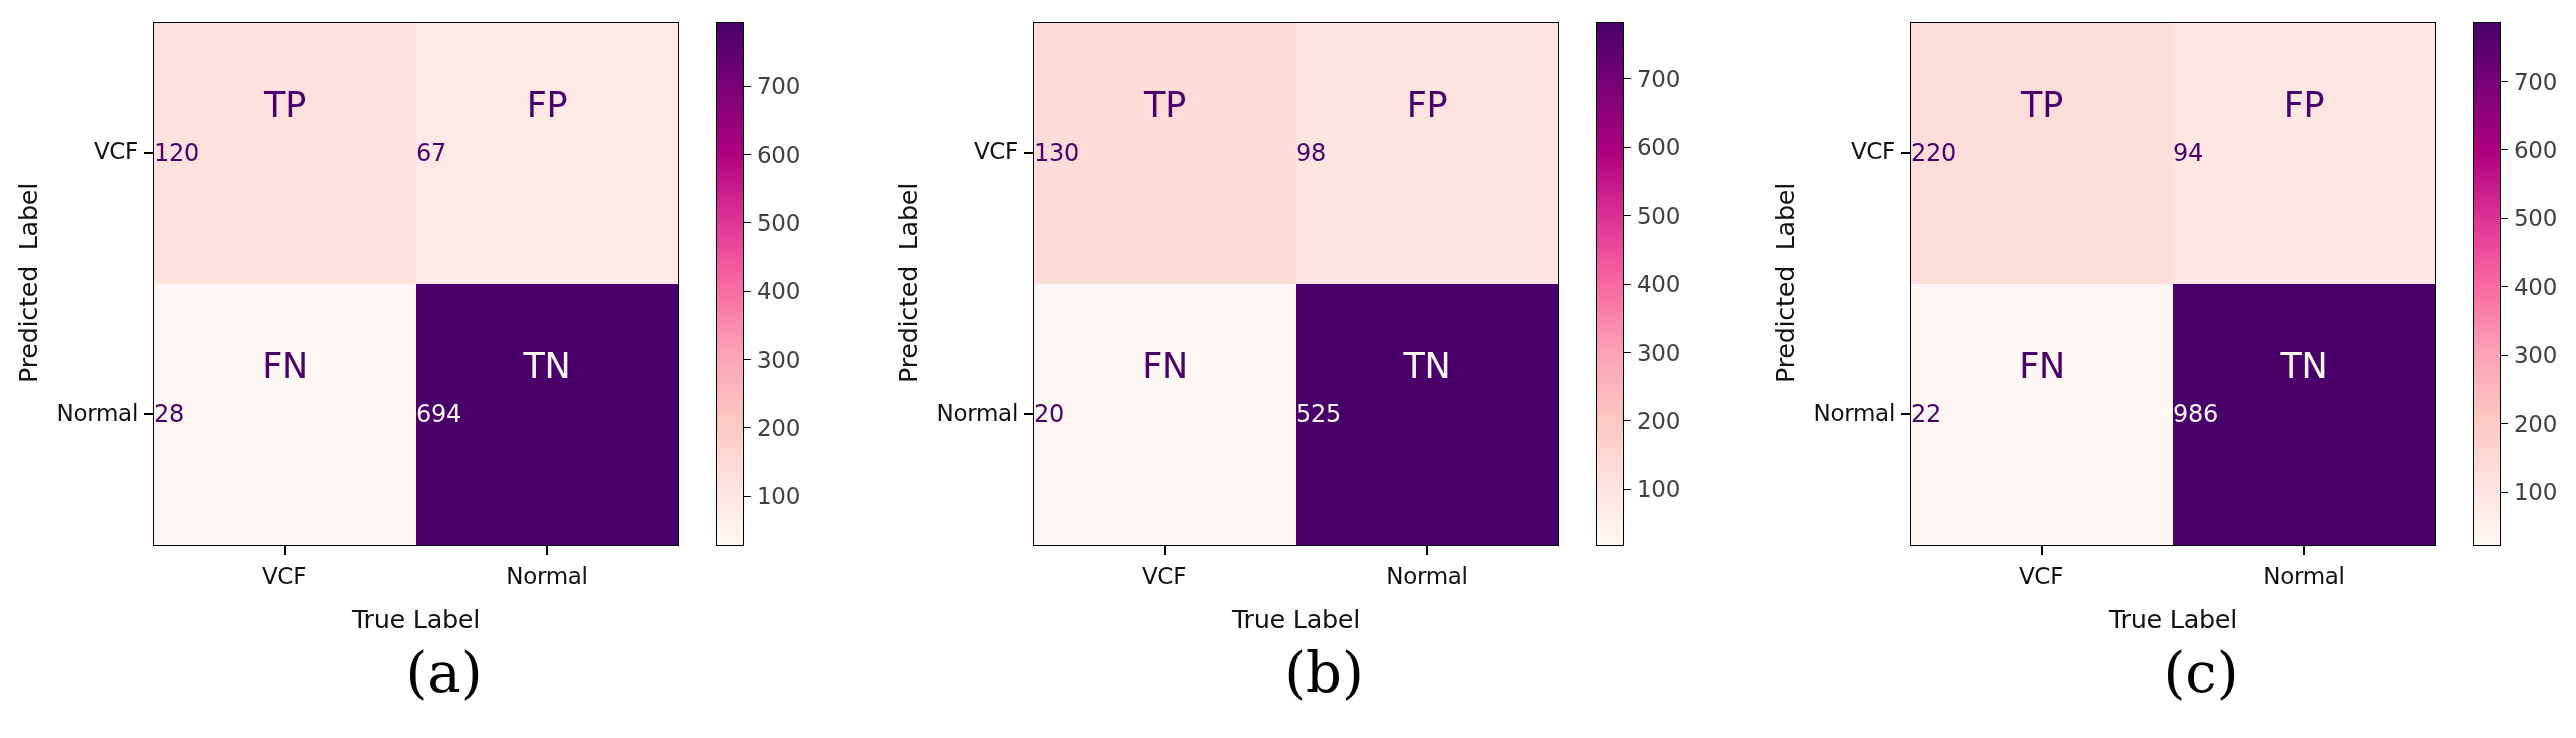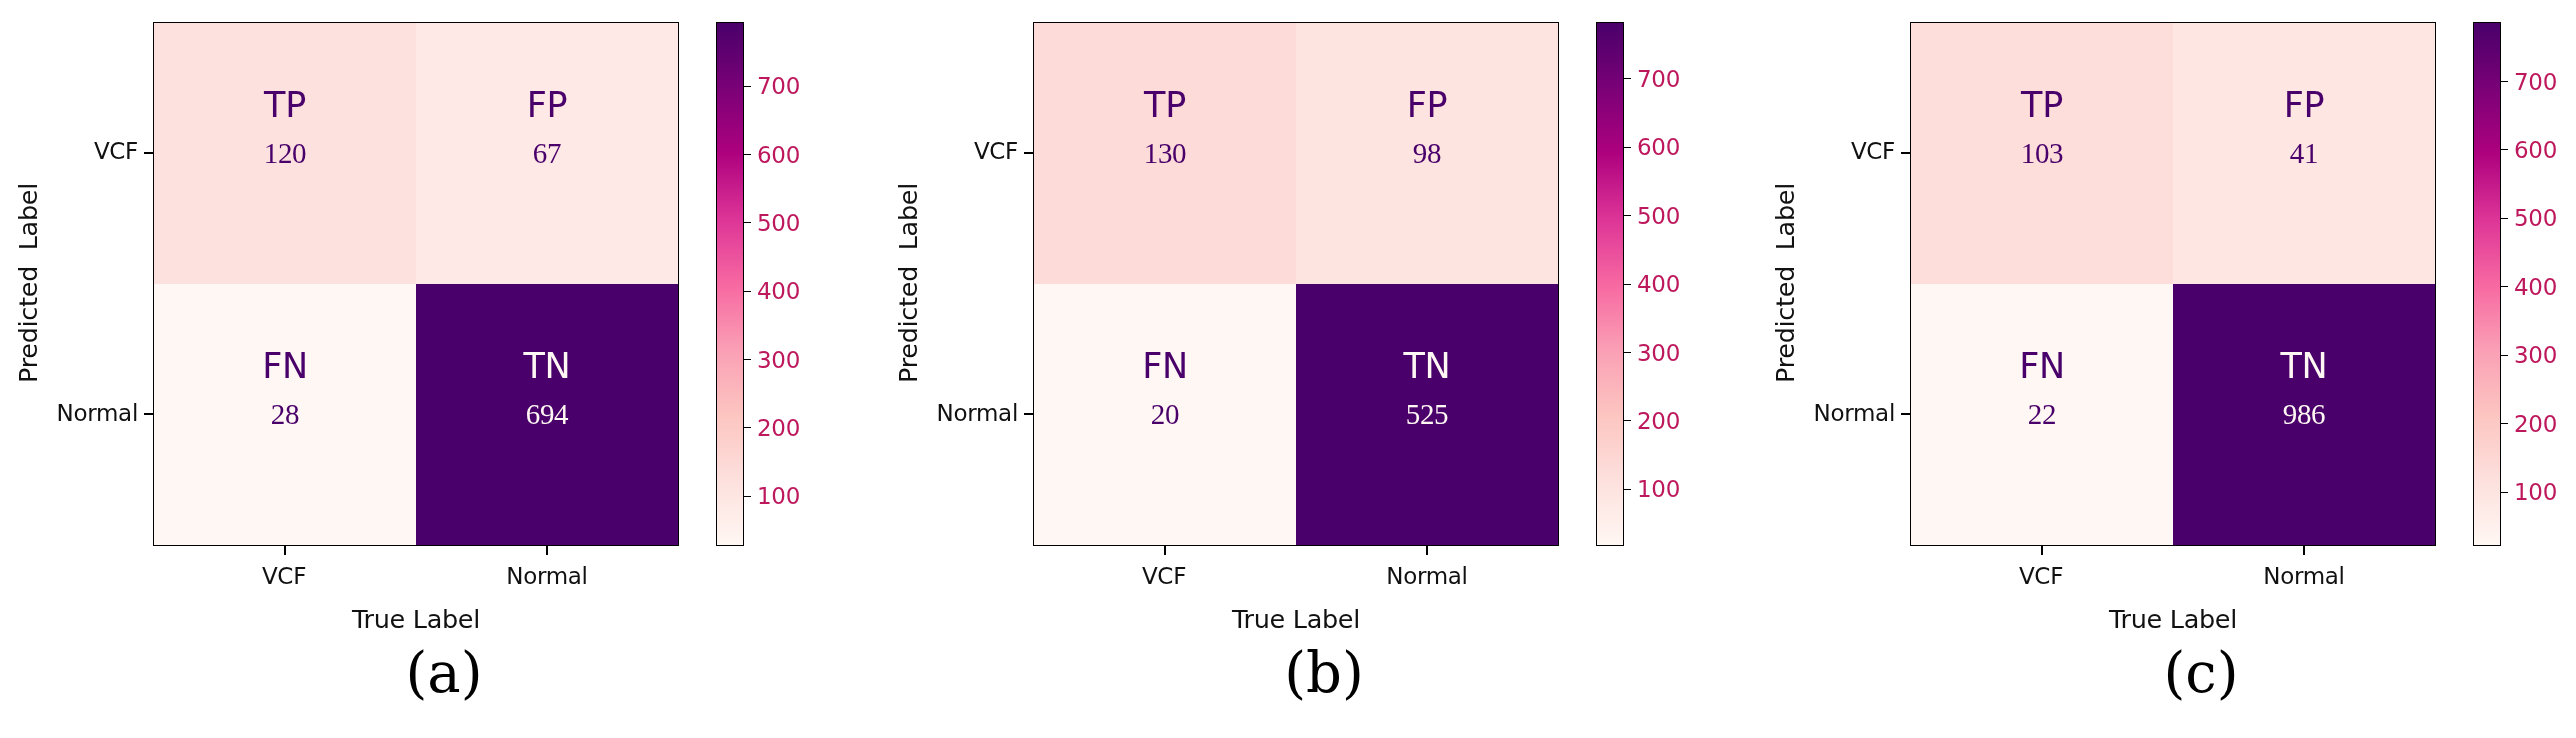--- a/index.html
+++ b/index.html
@@ -18,21 +18,21 @@
   }
   .cells{display:grid;width:100%;height:100%;
     grid-template-columns:1fr 1fr;grid-template-rows:1fr 1fr;}
   .cell{position:relative;}
   .cell-label{
     position:absolute;left:0;right:0;top:calc(50% - 65px);
     text-align:center;font-size:35px;line-height:35px;letter-spacing:-0.3px;
   }
   .cell-value{
     position:absolute;left:0;right:0;top:calc(50% - 12px);
-    text-align:center;font-size:29px;line-height:24px;letter-spacing:-0.3px;font-family:Liberation Serif, serif;
+    text-align:left;font-size:24px;line-height:24px;letter-spacing:-0.3px;
   }
 
   .tickmark{position:absolute;background:#000;}
   .ytick-mark{width:8.7px;height:1.3px;left:-10px;}
   .ytick-mark.t1{top:calc(25% - 0.7px);}
   .ytick-mark.t2{top:calc(75% - 0.7px);}
   .xtick-mark{width:1.3px;height:8.7px;bottom:-10px;}
   .xtick-mark.t1{left:calc(25% - 0.7px);}
   .xtick-mark.t2{left:calc(75% - 0.7px);}
 
@@ -64,21 +64,21 @@
   }
 
   .colorbar{
     position:absolute;left:716px;top:21.5px;width:28px;height:524px;
     box-sizing:border-box;border:1.3px solid #000;
   }
   .colorbar-ticks{position:absolute;inset:0;pointer-events:none;}
   .cb-tick{position:absolute;left:744px;width:7.4px;height:1.3px;background:#000;}
   .cb-tick-label{
     position:absolute;left:757px;font-size:23px;line-height:24px;
-    letter-spacing:-0.3px;color:#be185d;
+    letter-spacing:-0.3px;color:#404040;
   }
 
   .caption{
     position:absolute;top:636px;left:276px;width:336px;text-align:center;
     font-family:"DejaVu Serif",serif;font-size:56px;line-height:74px;color:#000;
   }
 </style>
 </head>
 <body>
 
@@ -194,25 +194,25 @@
 
 <div class="panel" id="panel-c">
   <div class="yaxis-title"><span>Predicted  Label</span></div>
   <div class="ytick-label t1">VCF</div>
   <div class="ytick-label t2">Normal</div>
 
   <div class="plot">
     <div class="cells">
       <div class="cell" style="background: rgb(253, 222, 219); color: rgb(73, 0, 106);">
         <div class="cell-label">TP</div>
-        <div class="cell-value">103</div>
+        <div class="cell-value">220</div>
       </div>
       <div class="cell" style="background: rgb(254, 230, 227); color: rgb(73, 0, 106);">
         <div class="cell-label">FP</div>
-        <div class="cell-value">41</div>
+        <div class="cell-value">94</div>
       </div>
       <div class="cell" style="background: rgb(255, 247, 243); color: rgb(73, 0, 106);">
         <div class="cell-label">FN</div>
         <div class="cell-value">22</div>
       </div>
       <div class="cell" style="background: rgb(73, 0, 106); color: rgb(255, 247, 243);">
         <div class="cell-label">TN</div>
         <div class="cell-value">986</div>
       </div>
     </div>

